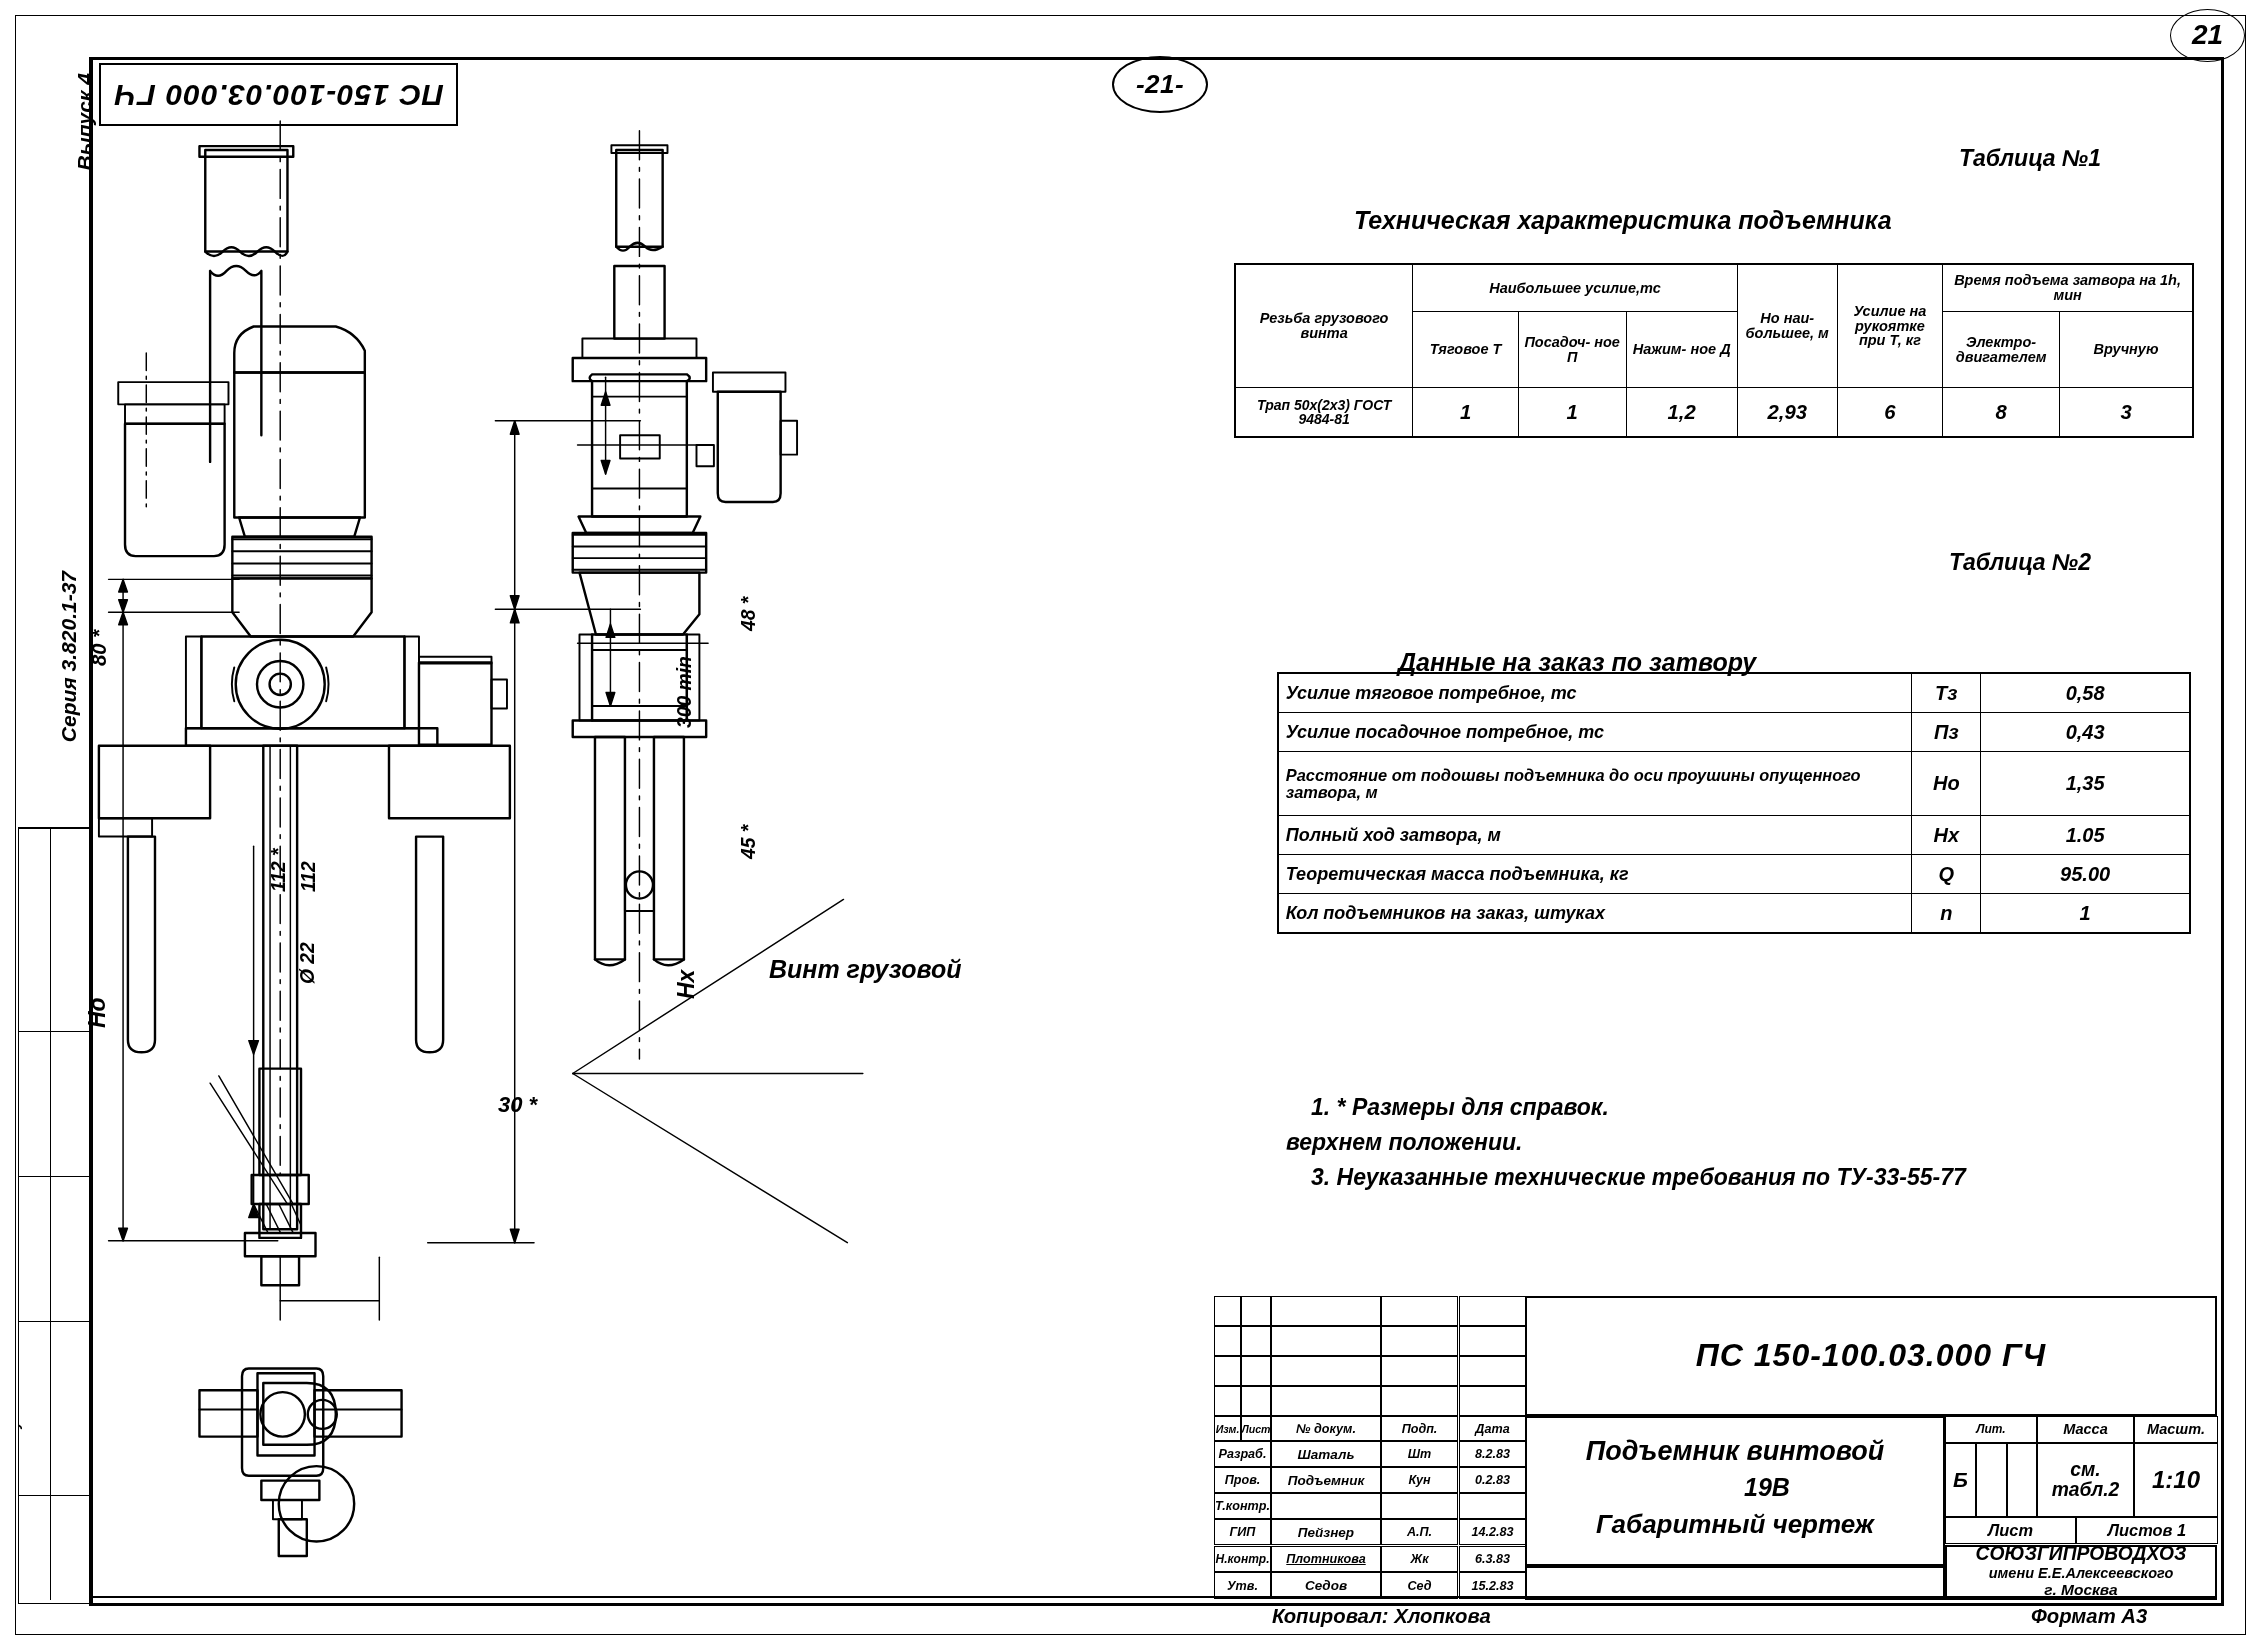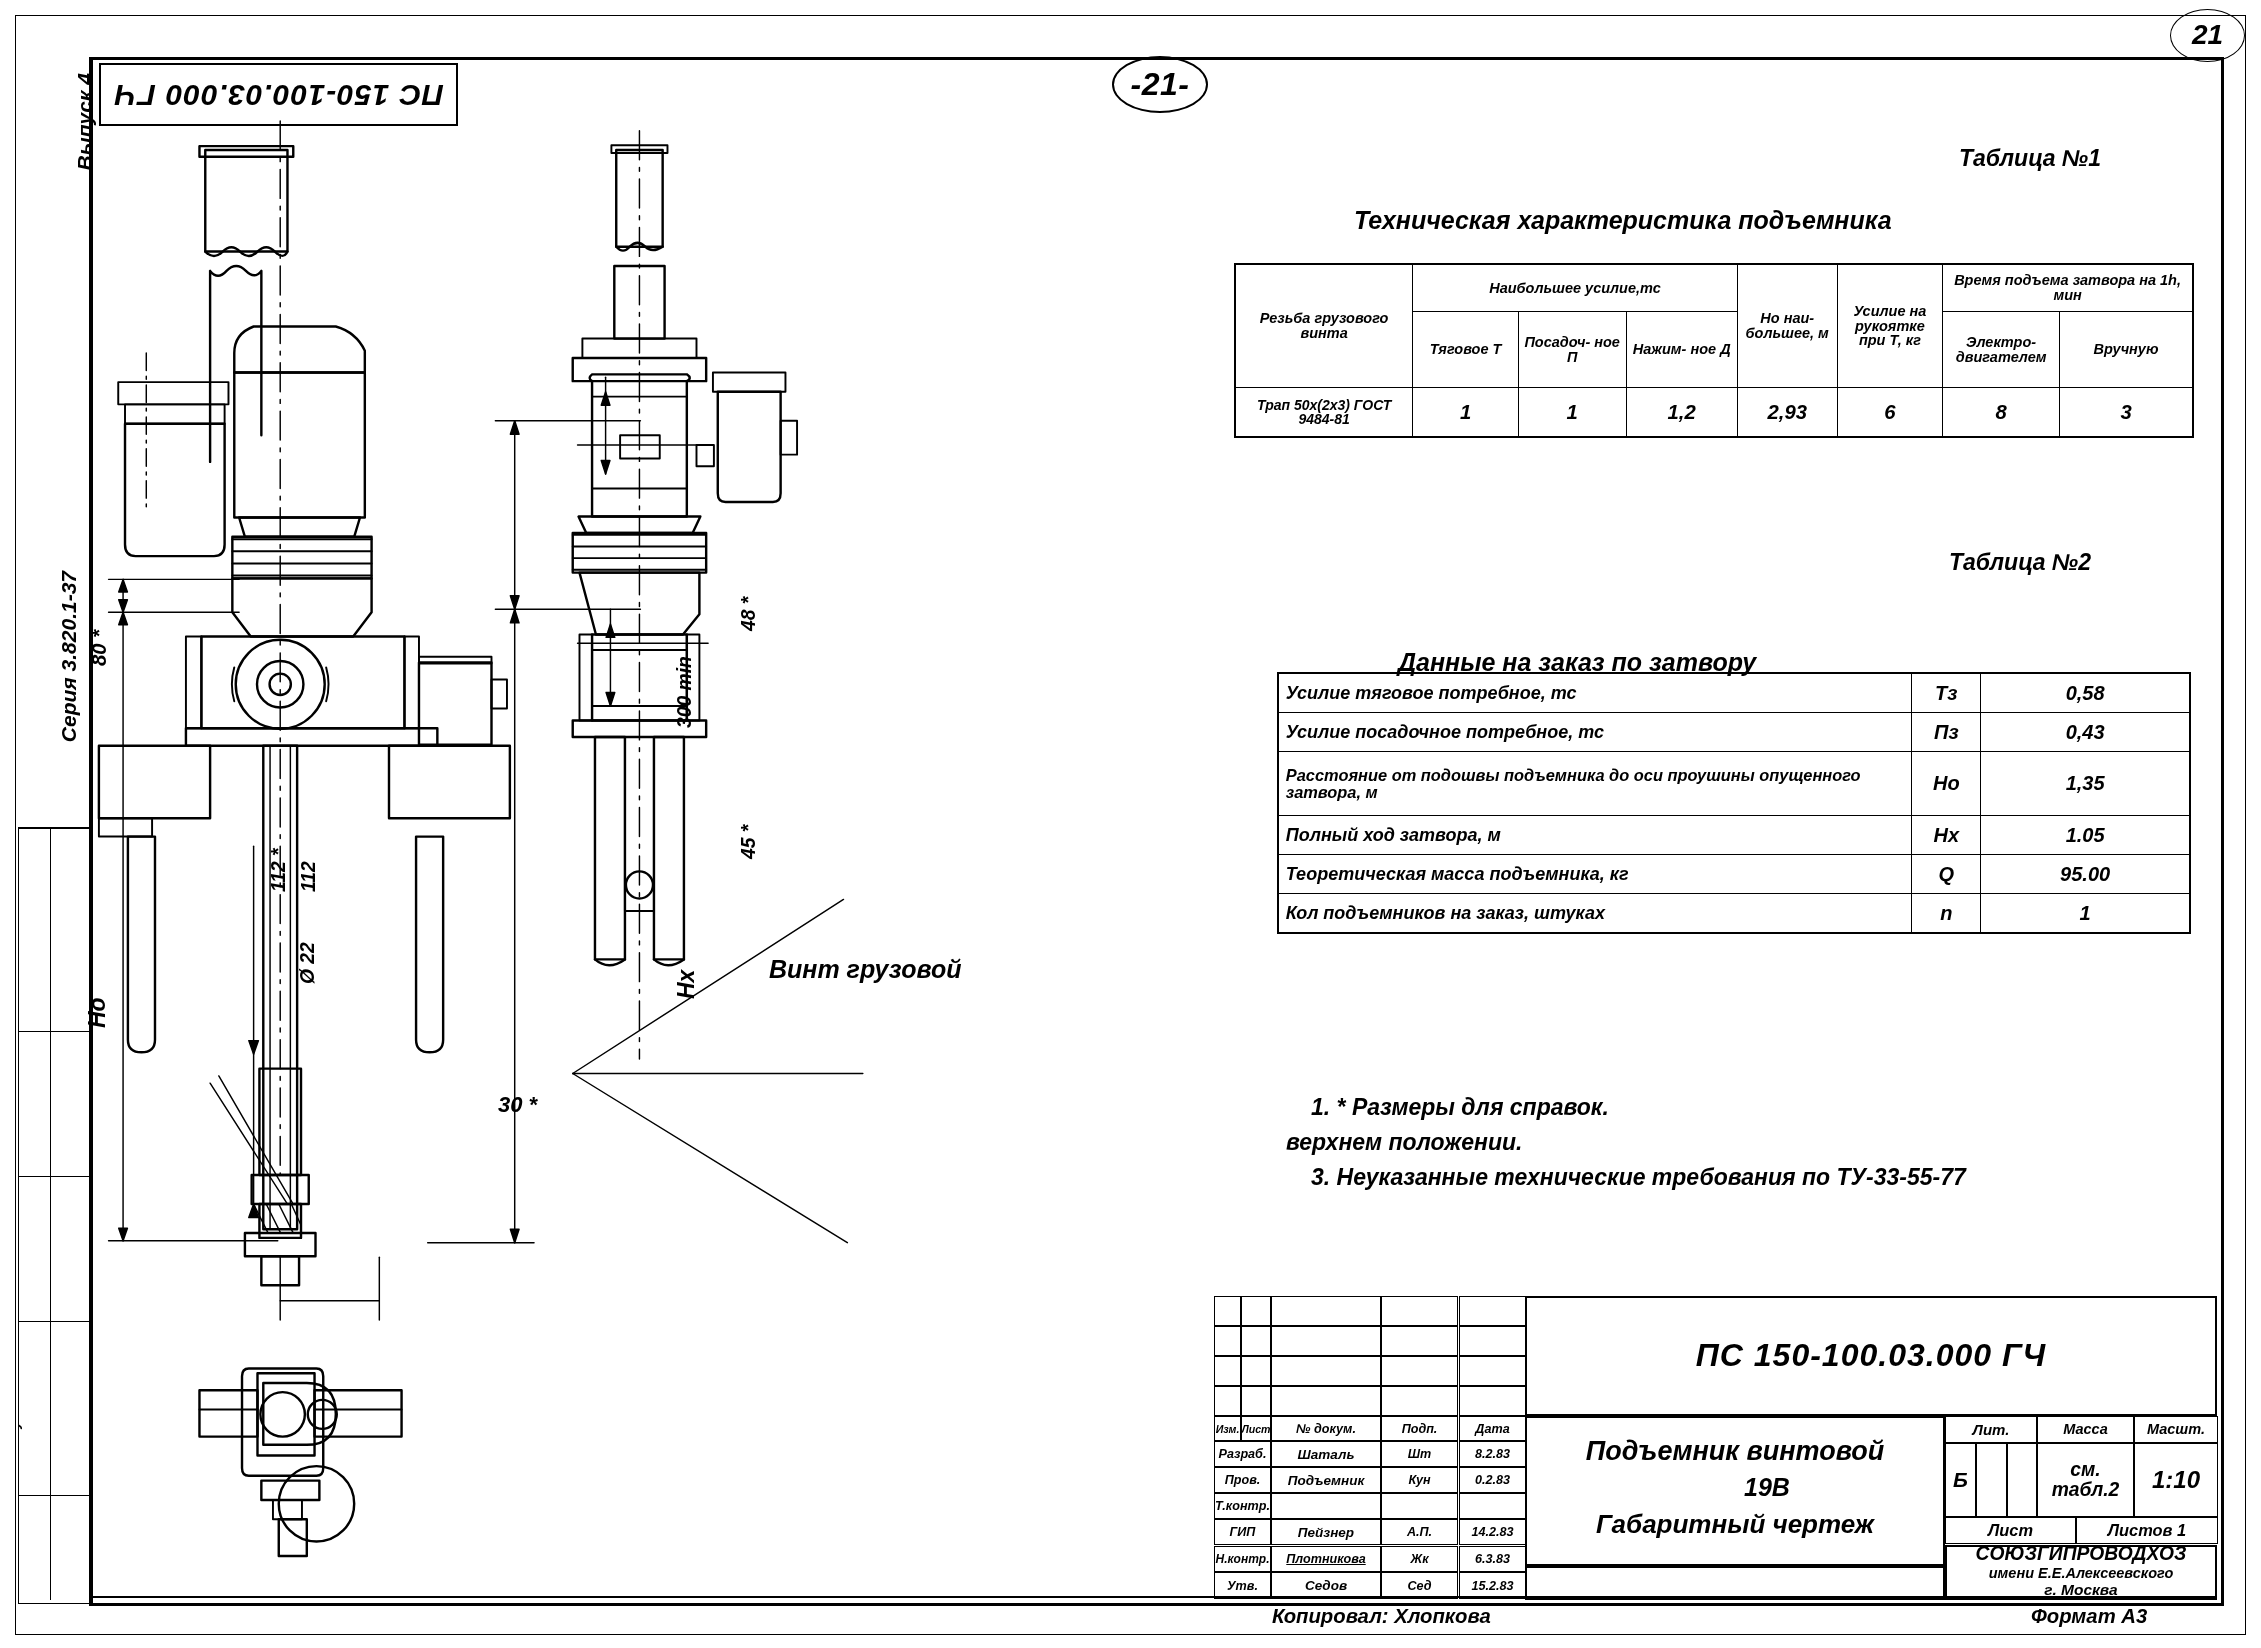--- a/index.html
+++ b/index.html
@@ -8,21 +8,21 @@
   .ln{background:#000;position:absolute;}
 
   
   .frame-outer{position:absolute;left:14.5px;top:14.5px;width:2229px;height:1618px;border:1.9px solid #000;}
   .frame-inner{position:absolute;left:89px;top:57px;width:2128px;height:1543px;border:3.4px solid #000;border-left-width:4.4px;}
 
   
   .pagenum-top{position:absolute;left:1112px;top:56px;width:92px;height:53px;
       border:2.4px solid #000;border-radius:50%/50%;
       display:flex;align-items:center;justify-content:center;
-      font-style:italic;font-weight:bold;font-size:32px;letter-spacing:0.5px;}
+      font-style:italic;font-weight:bold;font-size:26px;letter-spacing:0.5px;}
   .pagenum-corner{position:absolute;left:2170px;top:8.7px;width:73px;height:51px;
       border:1.9px solid #000;border-radius:50%;
       display:flex;align-items:center;justify-content:center;
       font-style:italic;font-weight:bold;font-size:28px;}
 
   
   .vert{position:absolute;transform-origin:left top;font-style:italic;font-weight:bold;white-space:nowrap;}
 
   
   .tl-box{position:absolute;left:99px;top:63px;width:355px;height:59px;border:2.9px solid #000;
@@ -496,21 +496,21 @@
     <div class="txt" style="left:311px;top:0;width:692px;height:120px;font-size:32px;letter-spacing:1px;">ПС 150-100.03.000 ГЧ</div>
 
     <div class="box" style="left:311px;top:120px;width:420px;height:150px;border-width:2.4px;"></div>
     <div class="txt" style="left:311px;top:140px;width:420px;height:30px;font-size:27px;">Подъемник винтовой</div>
     <div class="txt" style="left:311px;top:176px;width:420px;height:30px;font-size:25px;padding-left:32px;">19В</div>
     <div class="txt" style="left:311px;top:214px;width:420px;height:30px;font-size:26px;">Габаритный чертеж</div>
 
     <div class="box" style="left:311px;top:270px;width:420px;height:34px;border-width:2.4px;"></div>
 
     <div class="box" style="left:731px;top:120px;width:92px;height:27px;"></div>
-    <div class="txt" style="left:731px;top:120px;width:92px;height:27px;font-size:15px;text-align:center;">Лит.</div>
+    <div class="txt" style="left:731px;top:120px;width:92px;height:27px;font-size:12px;text-align:center;">Лит.</div>
     <div class="box" style="left:823px;top:120px;width:97px;height:27px;"></div>
     <div class="txt" style="left:823px;top:120px;width:97px;height:27px;font-size:14.5px;">Масса</div>
     <div class="box" style="left:920px;top:120px;width:84px;height:27px;"></div>
     <div class="txt" style="left:920px;top:120px;width:84px;height:27px;font-size:14.5px;">Масшт.</div>
 
     <div class="box" style="left:731px;top:147px;width:31px;height:74px;"></div>
     <div class="txt" style="left:731px;top:147px;width:31px;height:74px;font-size:21px;">Б</div>
     <div class="box" style="left:762px;top:147px;width:31px;height:74px;"></div>
     <div class="box" style="left:793px;top:147px;width:30px;height:74px;"></div>
 

